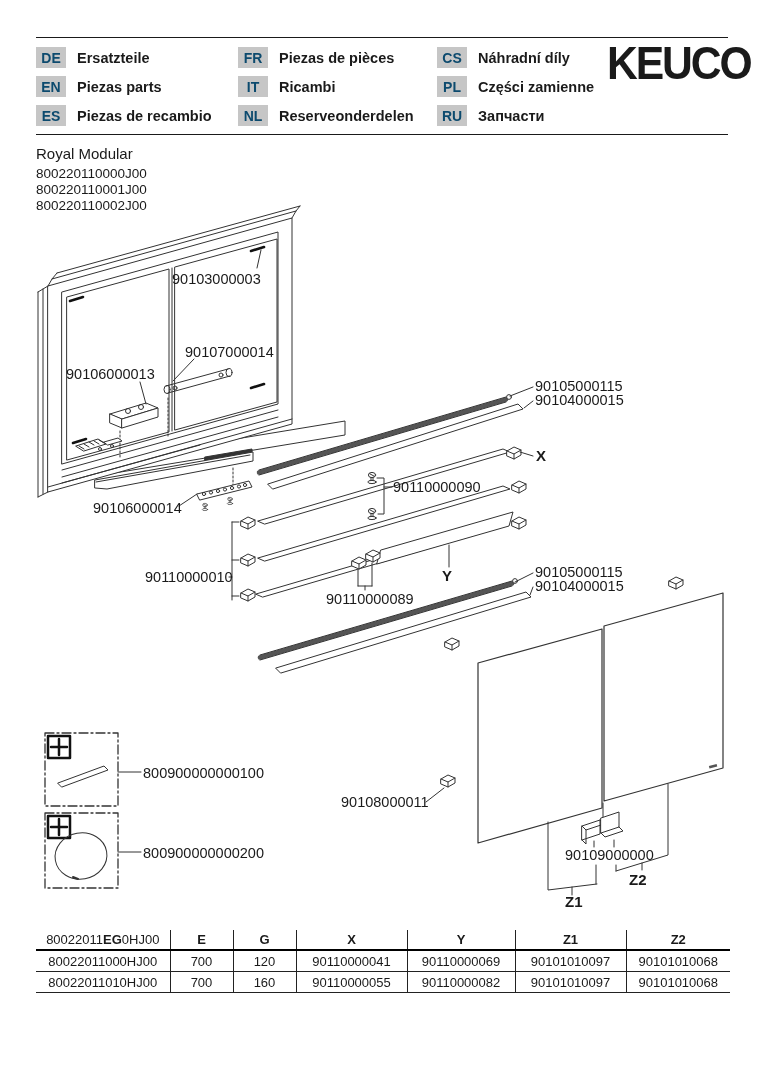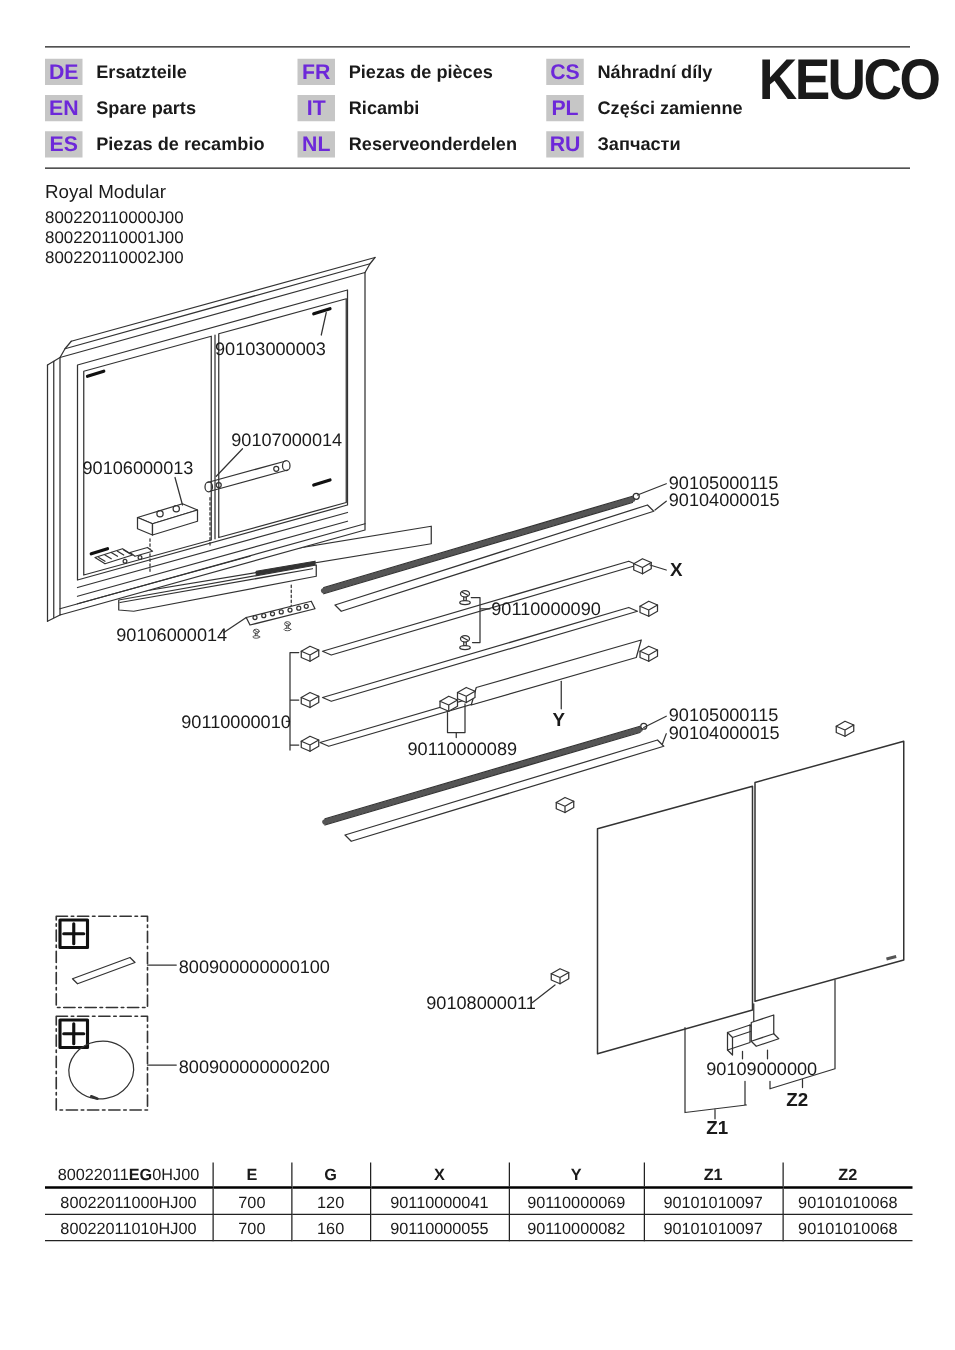--- a/index.html
+++ b/index.html
@@ -1,21 +1,21 @@
 <!DOCTYPE html>
 <html><head>
 <meta charset="utf-8">
 <style>
   html,body{margin:0;padding:0;background:#e8e8e8;}
   .page{position:relative;width:764px;height:1080px;background:#fff;overflow:hidden;
         font-family:"Liberation Sans",sans-serif;color:#1a1a1a;}
   .rule{position:absolute;left:36px;width:692px;height:0;border-top:1.6px solid #1a1a1a;}
   .lang{position:absolute;display:flex;align-items:center;gap:11px;height:21px;}
-  .lang .badge{width:30px;height:21px;background:#c6c6c6;color:#6d28d9;font-weight:bold;
-        font-size:17px;display:flex;align-items:center;justify-content:center;flex:0 0 auto;}
+  .lang .badge{width:30px;height:21px;background:#c6c6c6;color:#0c4a6e;font-weight:bold;
+        font-size:14px;display:flex;align-items:center;justify-content:center;flex:0 0 auto;}
   .lang .lbl{font-weight:bold;font-size:14.5px;white-space:nowrap;}
   .logo{position:absolute;left:607px;top:38px;font-size:41px;font-weight:bold;
         letter-spacing:-2px;transform:scale(1.04,1.12);transform-origin:left top;white-space:nowrap;}
   .title{position:absolute;left:36px;top:145px;font-size:15px;font-weight:normal;}
   .codes{position:absolute;left:36px;top:166px;font-size:13.5px;line-height:16px;}
   svg.diagram{position:absolute;left:0;top:0;}
   .ptable{position:absolute;left:36px;top:930px;}
   table{border-collapse:collapse;table-layout:fixed;width:694px;font-size:13px;}
   th,td{padding:0;text-align:center;vertical-align:middle;white-space:nowrap;
         border-right:1.2px solid #222;}
@@ -31,21 +31,21 @@
 <div class="page">
 
   <div class="rule" style="top:37px"></div>
 
   <div class="lang" style="left:36px;top:47px">
     <span class="badge">DE</span>
     <span class="lbl">Ersatzteile</span>
   </div>
   <div class="lang" style="left:36px;top:76px">
     <span class="badge">EN</span>
-    <span class="lbl">Spare parts</span>
+    <span class="lbl">Piezas parts</span>
   </div>
   <div class="lang" style="left:36px;top:105px">
     <span class="badge">ES</span>
     <span class="lbl">Piezas de recambio</span>
   </div>
   <div class="lang" style="left:238px;top:47px">
     <span class="badge">FR</span>
     <span class="lbl">Piezas de pièces</span>
   </div>
   <div class="lang" style="left:238px;top:76px">

